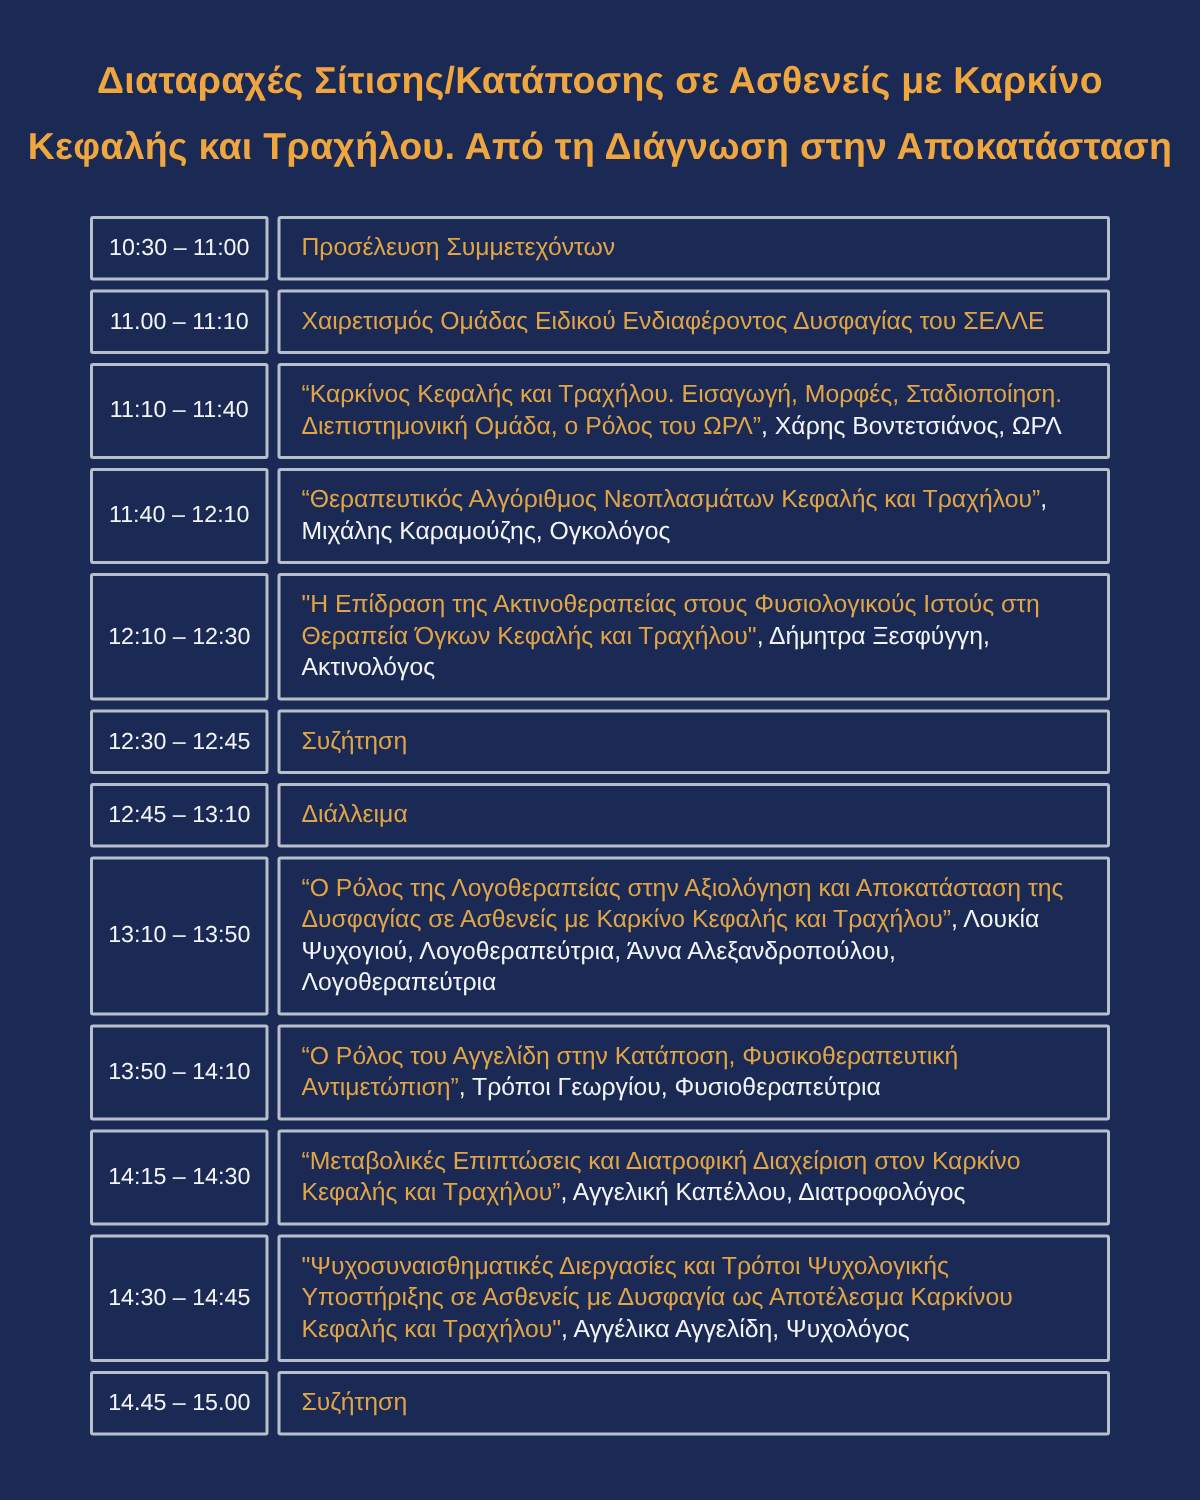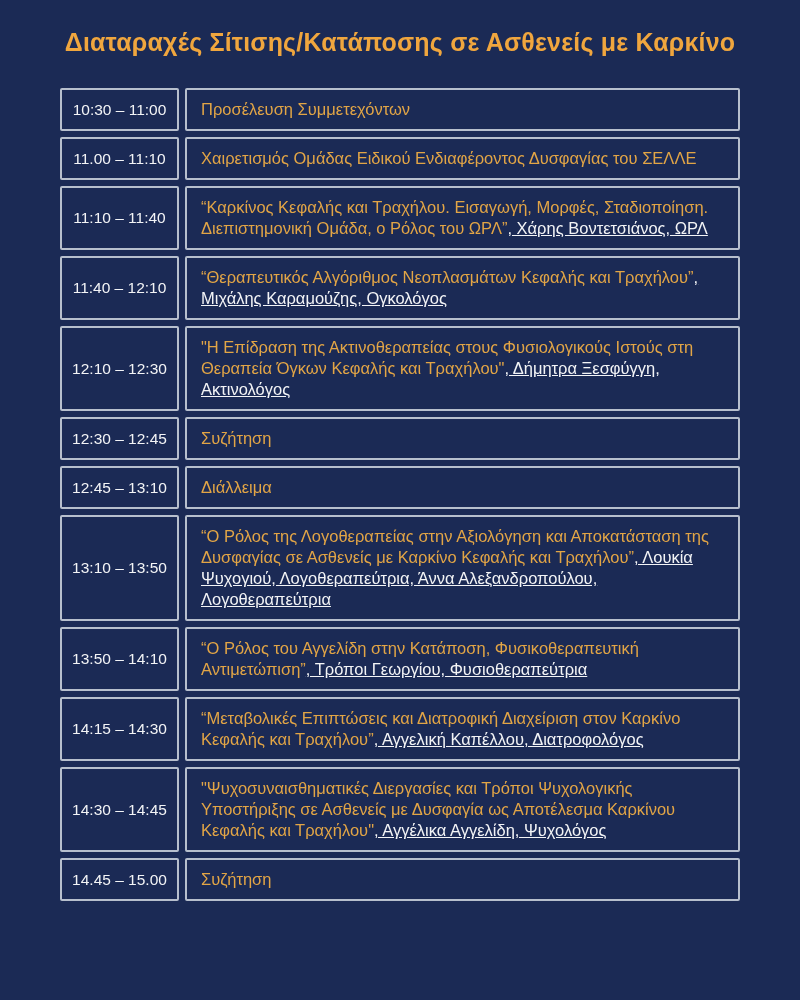--- a/index.html
+++ b/index.html
@@ -10,21 +10,21 @@
     --border:#b7bfcd;
   }
   *{box-sizing:border-box;}
   html,body{margin:0;padding:0;}
   body{
     width:800px;height:1000px;overflow:hidden;
     background:var(--bg);
     font-family:"Liberation Sans","DejaVu Sans",sans-serif;
     -webkit-font-smoothing:antialiased;
   }
-  .page{padding-top:20px;}
+  .page{padding-top:32px;}
   .poster-title{
     margin:0;text-align:center;
     color:var(--title-gold);
     font-size:25px;font-weight:bold;line-height:44px;
     letter-spacing:0.2px;
   }
   .t-line{display:block;}
   .program-subtitle{
     margin:11px 0 0;text-align:center;
     color:var(--white);
@@ -54,29 +54,30 @@
     font-size:15.5px;
     padding:9px 3px;
     white-space:nowrap;
   }
   .desc{
     display:flex;align-items:flex-end;
     padding:9px 14px;
     line-height:21px;
   }
   .gold{color:var(--table-gold);}
-  .white{color:var(--white);text-decoration:underline;}
+  .white{color:var(--white);}
 </style>
 </head>
 <body>
 
 <div class="page">
   <header>
     <h1 class="poster-title">
       <span class="t-line">Διαταραχές Σίτισης/Κατάποσης σε Ασθενείς με Καρκίνο</span>
+      <span class="t-line">Κεφαλής και Τραχήλου. Από τη Διάγνωση στην Αποκατάσταση</span>
     </h1>
   </header>
 
   <main class="schedule">
   <div class="row">
     <div class="cell time">10:30 – 11:00</div>
     <div class="cell desc">
       <div class="desc-text"><span class="gold">Προσέλευση Συμμετεχόντων</span><span class="white"></span></div>
     </div>
   </div>

